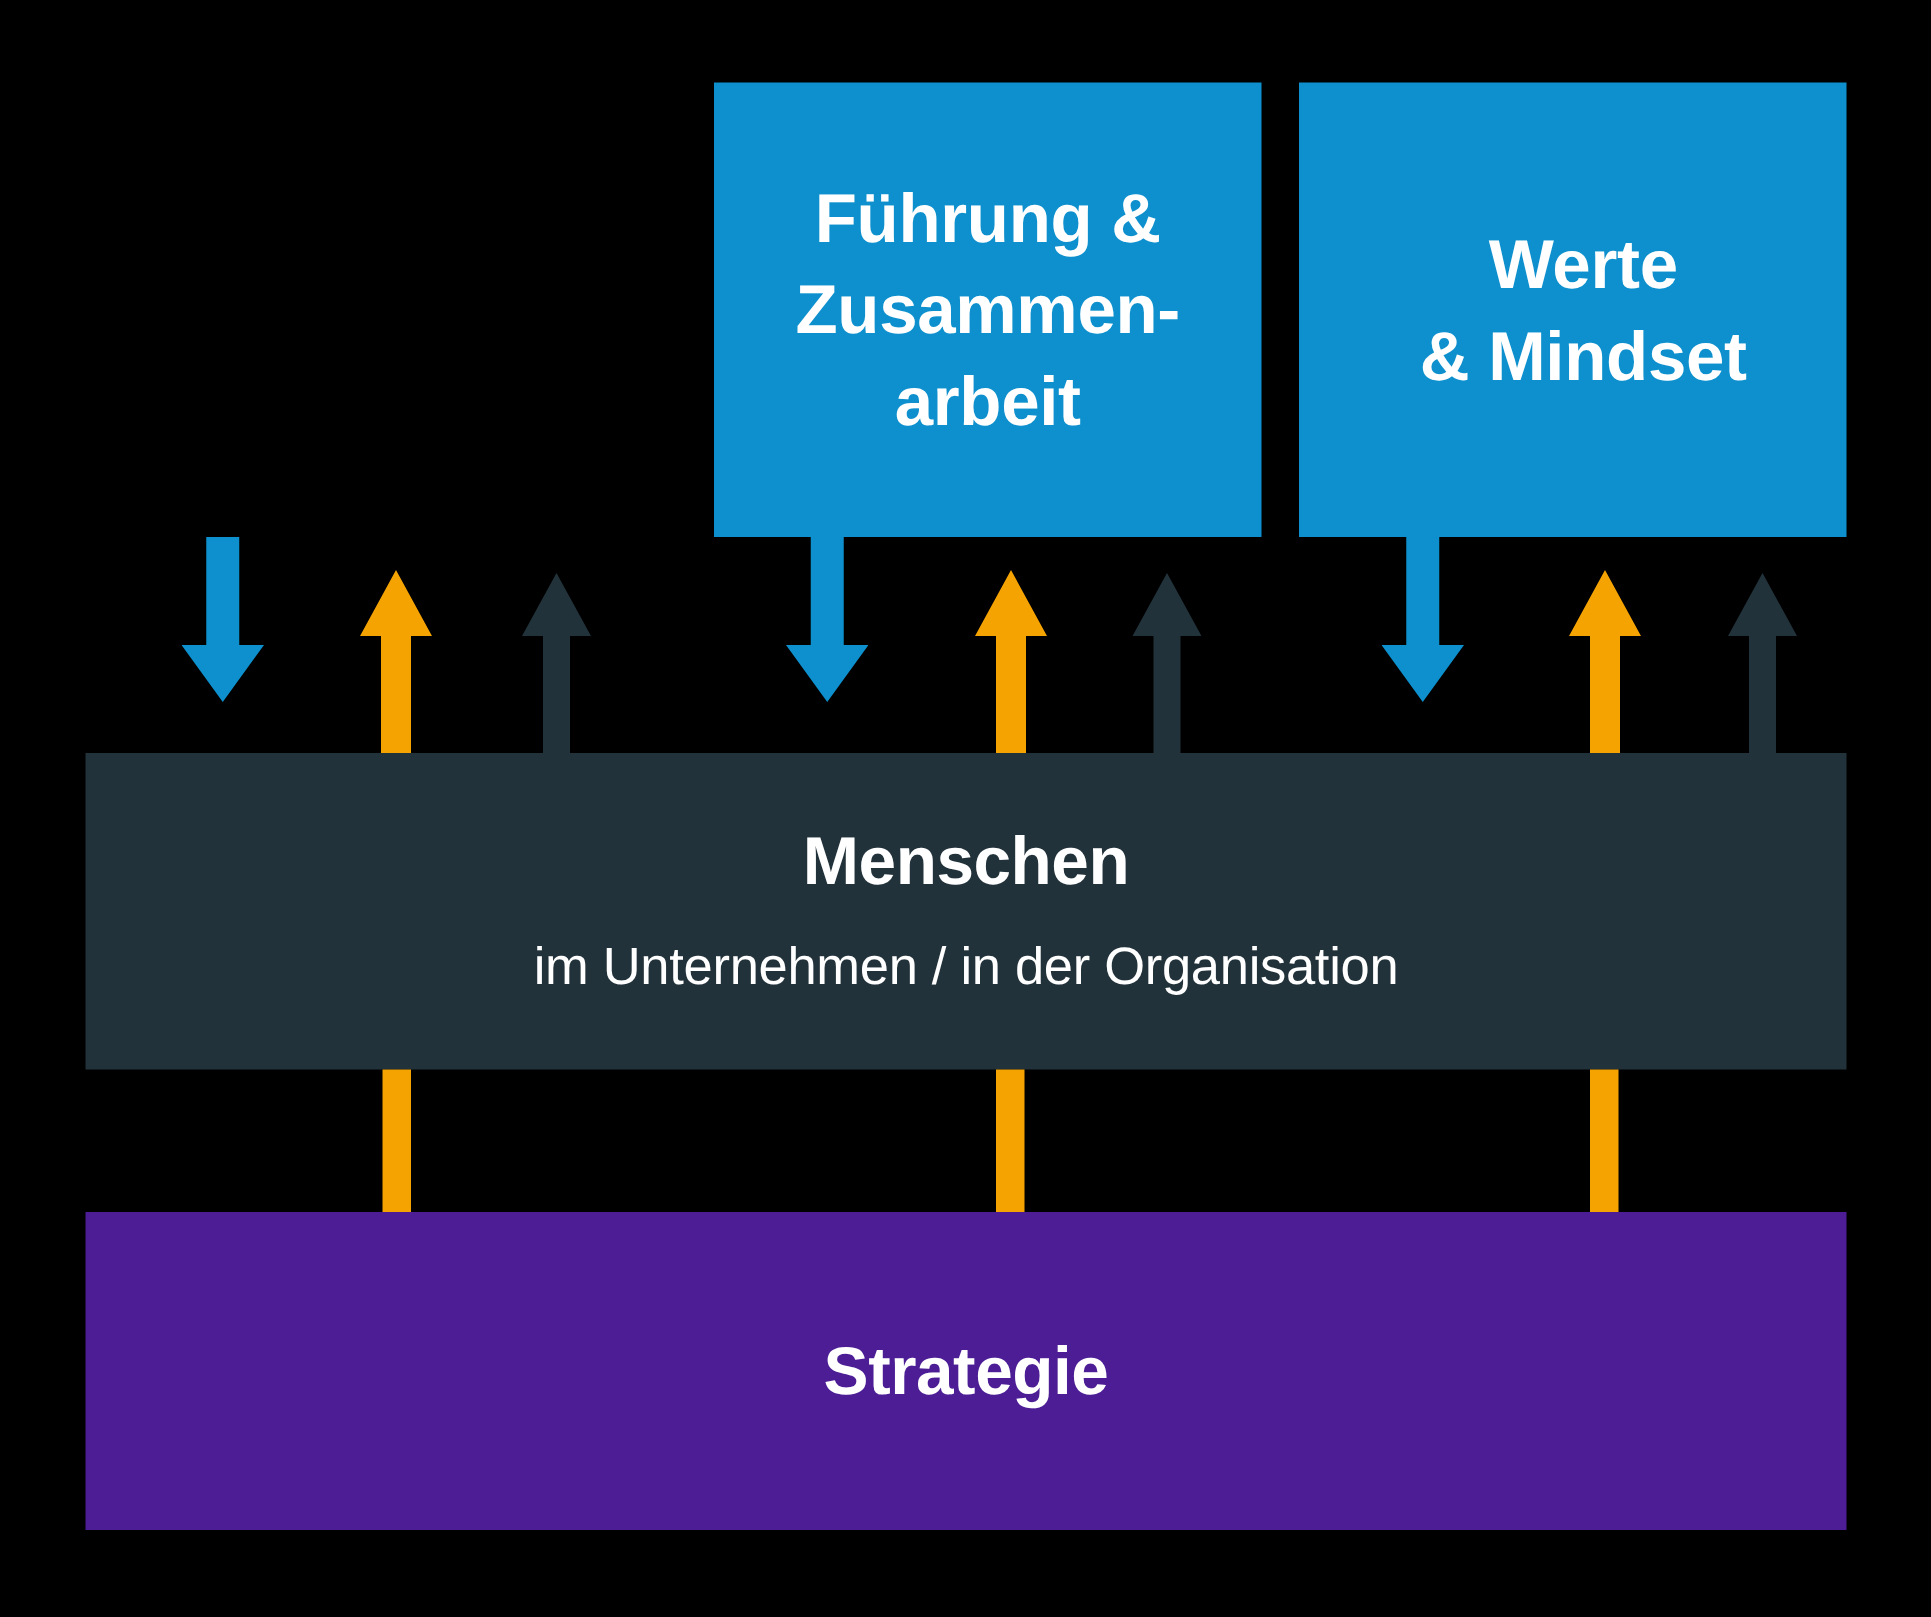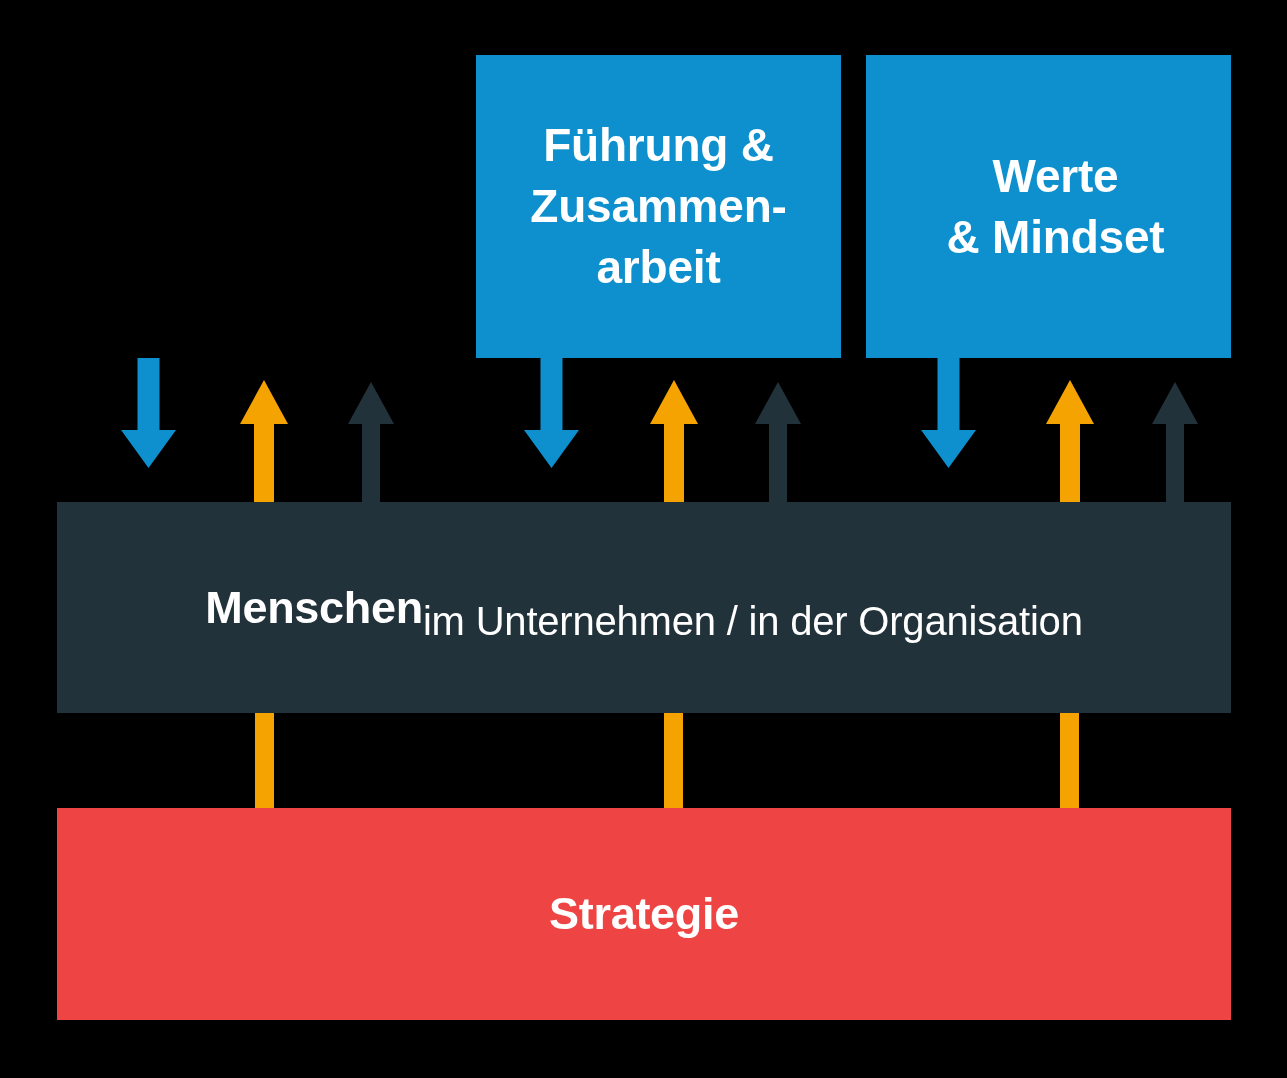--- a/index.html
+++ b/index.html
@@ -46,48 +46,49 @@
 
   
   #people-band {
     position: absolute;
     left: 57px;
     top: 502px;
     width: 1174px;
     height: 211px;
     background: #22323a;
     display: flex;
+    flex-direction: column;
     align-items: center;
     justify-content: center;
     box-sizing: border-box;
   }
   #people-title {
     color: #ffffff;
     font-weight: 700;
     font-size: 45px;
     line-height: 1.1;
     letter-spacing: -0.3px;
   }
   #people-subtitle {
     color: #ffffff;
     font-weight: 400;
-    font-size: 40px;
+    font-size: 35px;
     line-height: 1.2;
     margin-top: 26px;
     letter-spacing: -0.2px;
   }
 
   
   #strategy-band {
     position: absolute;
     left: 57px;
     top: 808px;
     width: 1174px;
     height: 212px;
-    background: #ef4444;
+    background: #4c1d95;
     display: flex;
     align-items: center;
     justify-content: center;
     box-sizing: border-box;
   }
   #strategy-label {
     color: #ffffff;
     font-weight: 700;
     font-size: 45px;
     letter-spacing: -0.3px;

